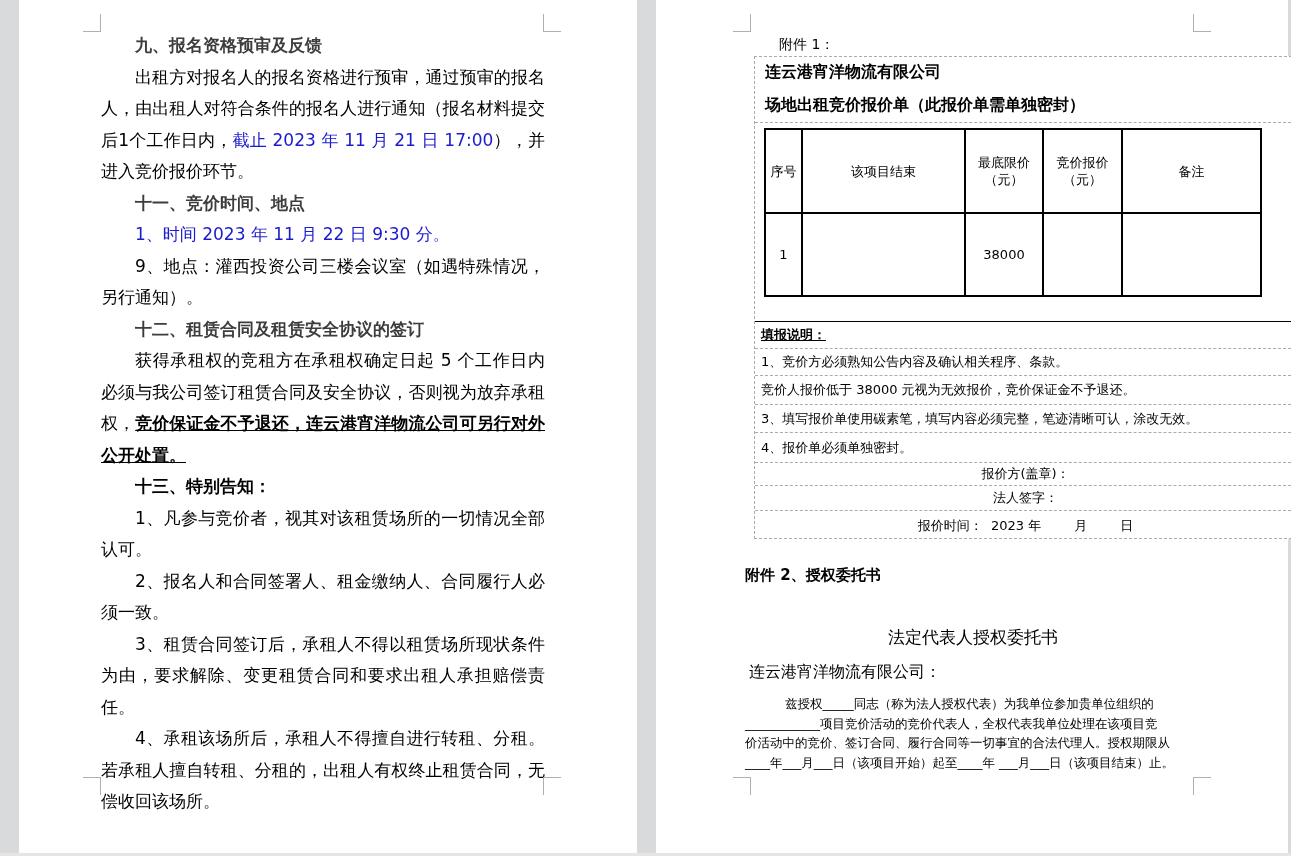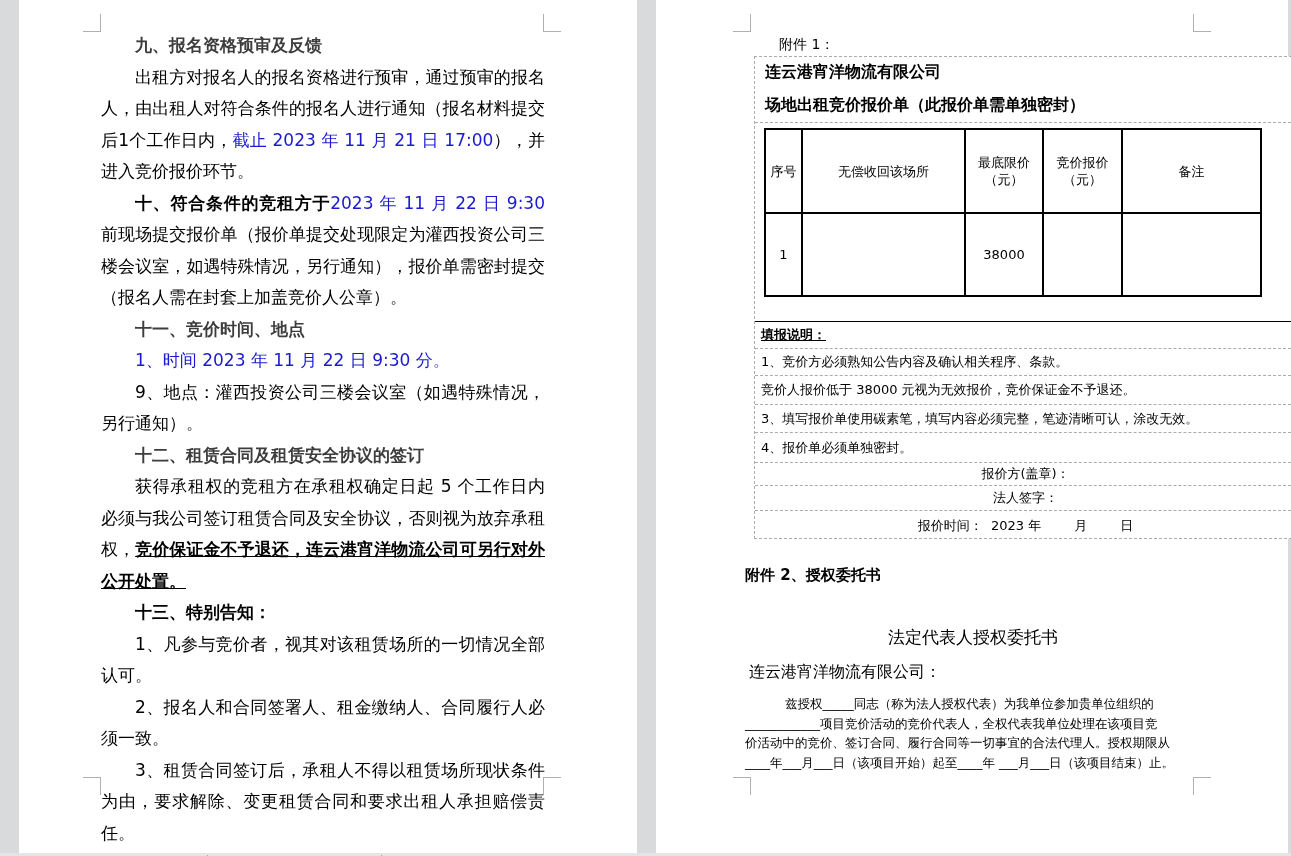--- a/index.html
+++ b/index.html
@@ -74,21 +74,20 @@
 
   <div class="strip strip-left"></div>
   <div class="strip strip-mid"></div>
   <div class="strip strip-right"></div>
   <div class="strip strip-bottom"></div>
 
   <div class="page page-left">
     <div class="doc-body">
       <p class="h">九、报名资格预审及反馈</p>
       <p><span>出租方对报名人的报名资格进行预审，通过预审的报名人，由出租人对符合条件的报名人进行通知（报名材料提交后1个工作日内，</span><span class="blue">截止 2023 年 11 月 21 日 17:00</span><span>），并进入竞价报价环节。</span></p>
-      <p><span class="b">十、符合条件的竞租方于</span><span class="blue">2023 年 11 月 22 日 9:30</span><span>前现场提交报价单（报价单提交处现限定为灌西投资公司三楼会议室，如遇特殊情况，另行通知），报价单需密封提交（报名人需在封套上加盖竞价人公章）。</span></p>
       <p class="h">十一、竞价时间、地点</p>
       <p class="blue">1、时间 2023 年 11 月 22 日 9:30 分。</p>
       <p>9、地点：灌西投资公司三楼会议室（如遇特殊情况，另行通知）。</p>
       <p class="h">十二、租赁合同及租赁安全协议的签订</p>
       <p><span>获得承租权的竞租方在承租权确定日起 5 个工作日内必须与我公司签订租赁合同及安全协议，否则视为放弃承租权，</span><span class="bu">竞价保证金不予退还，连云港宵洋物流公司可另行对外公开处置。</span></p>
       <p class="hb">十三、特别告知：</p>
       <p>1、凡参与竞价者，视其对该租赁场所的一切情况全部认可。</p>
       <p>2、报名人和合同签署人、租金缴纳人、合同履行人必须一致。</p>
       <p>3、租赁合同签订后，承租人不得以租赁场所现状条件为由，要求解除、变更租赁合同和要求出租人承担赔偿责任。</p>
       <p>4、承租该场所后，承租人不得擅自进行转租、分租。若承租人擅自转租、分租的，出租人有权终止租赁合同，无偿收回该场所。</p>
@@ -110,21 +109,21 @@
           <colgroup>
               <col style="width:37px">
               <col style="width:163px">
               <col style="width:78px">
               <col style="width:79px">
               <col style="width:139px">
             </colgroup>
           <tbody>
               <tr>
             <th>序号</th>
-            <th>无偿收回该场所</th>
+            <th>该项目结束</th>
             <th>最底限价（元）</th>
             <th>竞价报价（元）</th>
             <th>备注</th>
           </tr>
           <tr>
             <td>1</td>
             <td></td>
             <td>38000</td>
             <td></td>
             <td></td>

